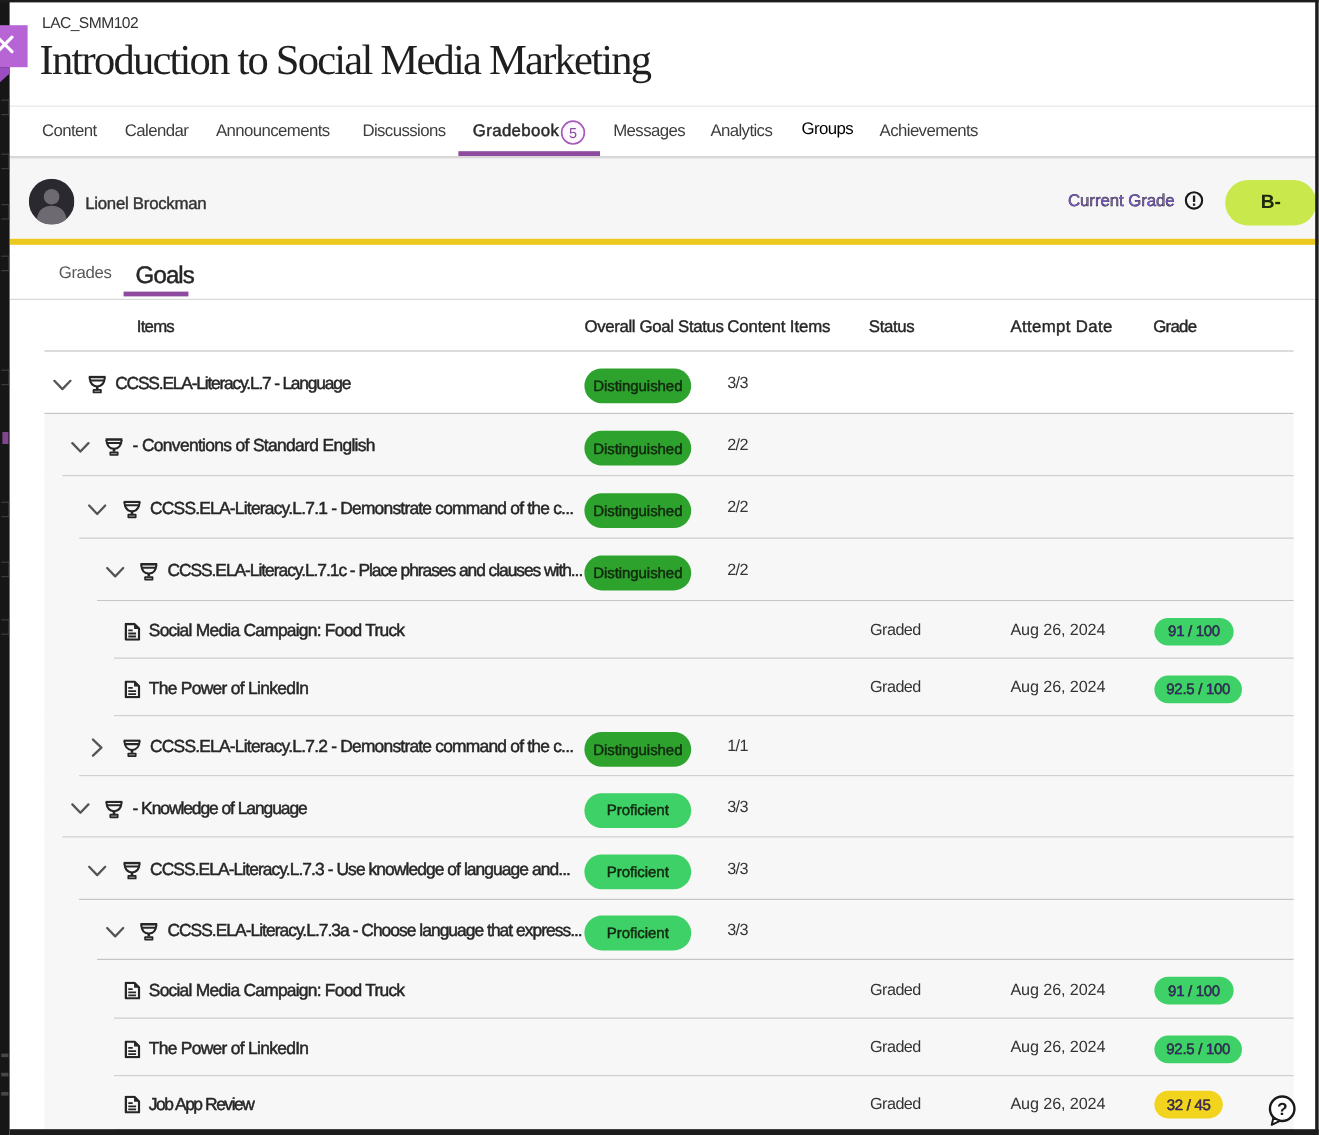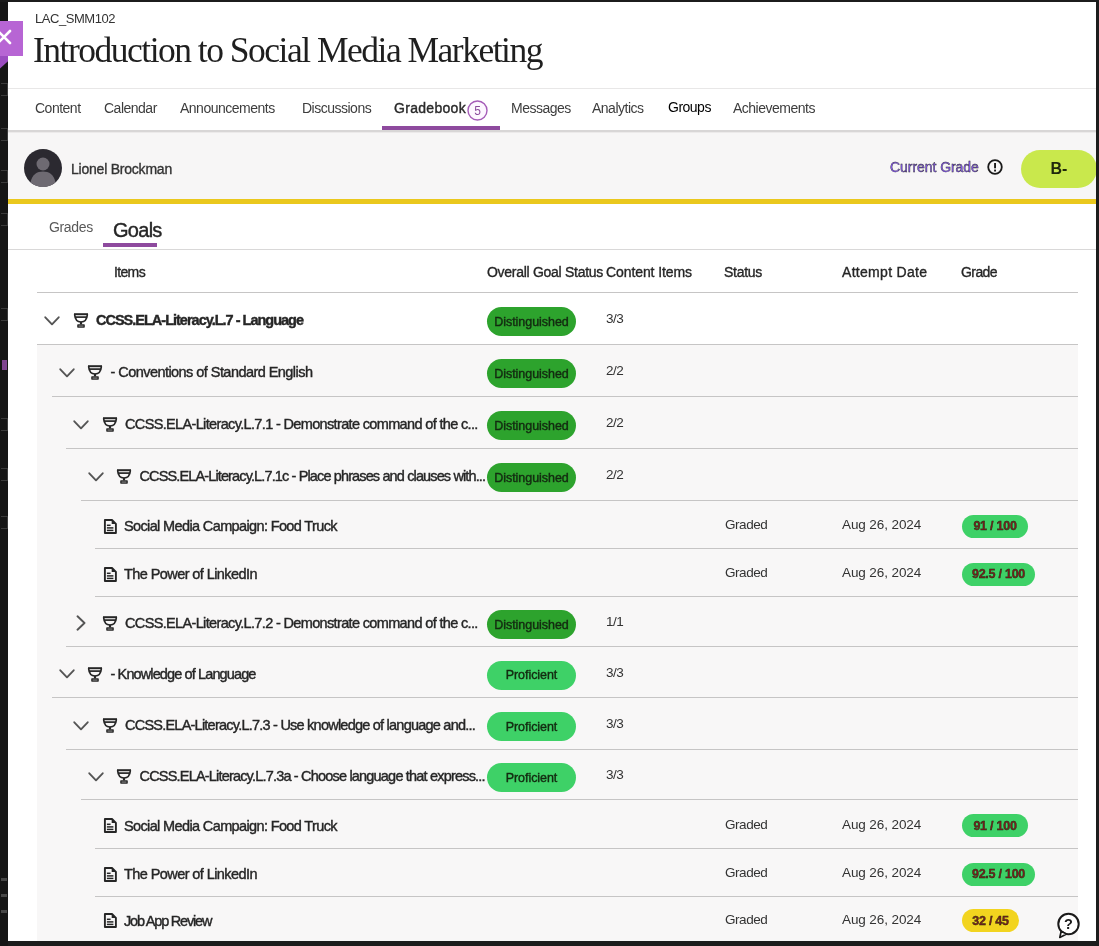--- a/index.html
+++ b/index.html
@@ -4,21 +4,21 @@
 html,body{margin:0;padding:0;}
 body{width:1099px;height:946px;overflow:hidden;position:relative;background:#fff;
   font-family:"Liberation Sans",sans-serif;-webkit-font-smoothing:antialiased;}
 .abs{position:absolute;}
 .rowtxt{position:absolute;font-weight:400;font-size:14.5px;color:#262626;white-space:nowrap;-webkit-text-stroke:0.4px #262626;}
 .plain{position:absolute;font-size:13.5px;color:#333;white-space:nowrap;letter-spacing:-0.3px;}
 .hdr{position:absolute;font-weight:400;font-size:14px;color:#262626;white-space:nowrap;-webkit-text-stroke:0.35px #262626;}
 .spill{position:absolute;width:89px;height:29px;border-radius:15px;display:flex;align-items:center;justify-content:center;
   font-weight:400;font-size:12.5px;letter-spacing:-0.05px;color:#132a10;-webkit-text-stroke:0.4px #132a10;}
 .gpill{position:absolute;height:23px;border-radius:12px;display:flex;align-items:center;justify-content:center;
-  font-weight:700;font-size:12.5px;letter-spacing:-0.25px;color:#7f1d1d;-webkit-text-stroke:0.4px #132a10;}
+  font-weight:400;font-size:12.5px;letter-spacing:-0.25px;color:#4c1d95;-webkit-text-stroke:0.4px #132a10;}
 </style></head><body>
 <div class="abs" style="left:35px;top:10.5px;font-size:13px;letter-spacing:-0.45px;color:#333;">LAC_SMM102</div>
 <div class="abs" style="left:33px;top:29px;font-family:'Liberation Serif',serif;font-size:35.5px;color:#1f1f1f;letter-spacing:-1.5px;">Introduction to Social Media Marketing</div>
 <div class="abs" style="left:8px;top:88px;width:1091px;height:1px;background:#e8e7e7;"></div>
 <div class="abs" style="left:35px;top:99.5px;font-size:14px;letter-spacing:-0.5px;color:#3d3d3d;">Content</div>
 <div class="abs" style="left:104px;top:99.5px;font-size:14px;letter-spacing:-0.5px;color:#3d3d3d;">Calendar</div>
 <div class="abs" style="left:180px;top:99.5px;font-size:14px;letter-spacing:-0.5px;color:#3d3d3d;">Announcements</div>
 <div class="abs" style="left:302px;top:99.5px;font-size:14px;letter-spacing:-0.5px;color:#3d3d3d;">Discussions</div>
 <div class="abs" style="left:511px;top:99.5px;font-size:14px;letter-spacing:-0.5px;color:#3d3d3d;">Messages</div>
 <div class="abs" style="left:592px;top:99.5px;font-size:14px;letter-spacing:-0.5px;color:#3d3d3d;">Analytics</div>
@@ -63,21 +63,21 @@
 <path d="M1.3 1.3 L8 8.3 L14.7 1.3" fill="none" stroke="#555" stroke-width="1.9" stroke-linecap="round" stroke-linejoin="round"></path>
 </svg>
 <svg style="position:absolute;left:72.5px;top:313.4px" width="16" height="16" viewBox="0 0 16 16">
 <path d="M1 1.2 H15" fill="none" stroke="#262626" stroke-width="2"></path>
 <path d="M2 4.1 H14" fill="none" stroke="#262626" stroke-width="1.7"></path>
 <path d="M1.6 1.5 C2 5.8 4.2 9 8 9 C11.8 9 14 5.8 14.4 1.5" fill="none" stroke="#262626" stroke-width="1.7"></path>
 <rect x="6.9" y="8.8" width="2.2" height="2.6" fill="#262626"></rect>
 <rect x="4.2" y="11.2" width="7.6" height="3.6" rx="0.8" fill="#262626"></rect>
 <rect x="5.6" y="12.6" width="4.8" height="0.9" fill="#9a9a9a"></rect>
 </svg>
-<div class="rowtxt" style="left:96.0px;top:312.0px;letter-spacing:-1.0px;font-weight:bold;">CCSS.ELA-Literacy.L.7 - Language</div>
+<div class="rowtxt" style="left:96.0px;top:312.0px;letter-spacing:-1.0px;">CCSS.ELA-Literacy.L.7 - Language</div>
 <div class="spill" style="left:487px;top:307.0px;background:#2da32d;">Distinguished</div>
 <div class="plain" style="left:606px;top:311.0px;letter-spacing:-0.5px;">3/3</div>
 <div class="abs" style="left:37px;top:345px;width:1041px;height:52px;background:#f8f7f7;"></div>
 <div class="abs" style="left:51.5px;top:396px;width:1026.5px;height:1px;background:#c6c5c5;"></div>
 <svg style="position:absolute;left:58.5px;top:367.8px" width="16" height="11" viewBox="0 0 16 11">
 <path d="M1.3 1.3 L8 8.3 L14.7 1.3" fill="none" stroke="#555" stroke-width="1.9" stroke-linecap="round" stroke-linejoin="round"></path>
 </svg>
 <svg style="position:absolute;left:87.0px;top:365.4px" width="16" height="16" viewBox="0 0 16 16">
 <path d="M1 1.2 H15" fill="none" stroke="#262626" stroke-width="2"></path>
 <path d="M2 4.1 H14" fill="none" stroke="#262626" stroke-width="1.7"></path>

